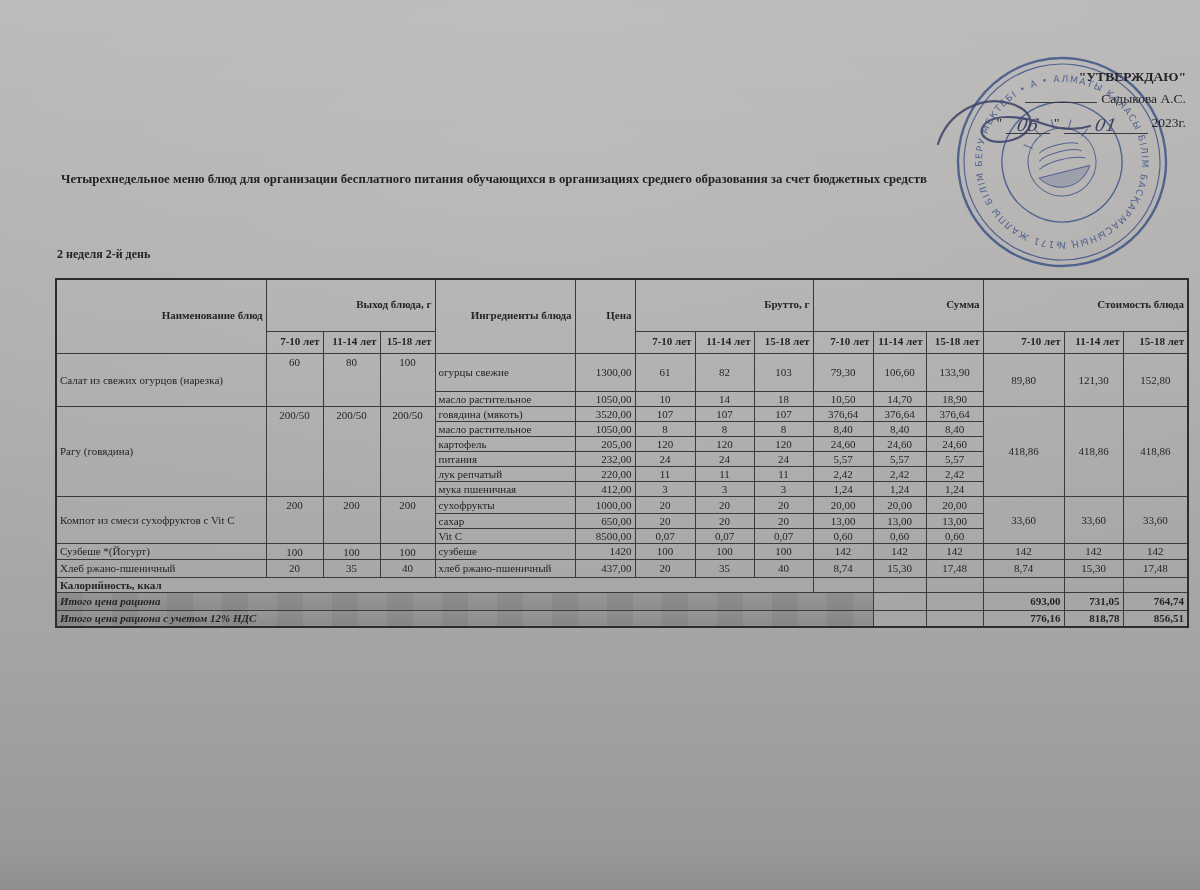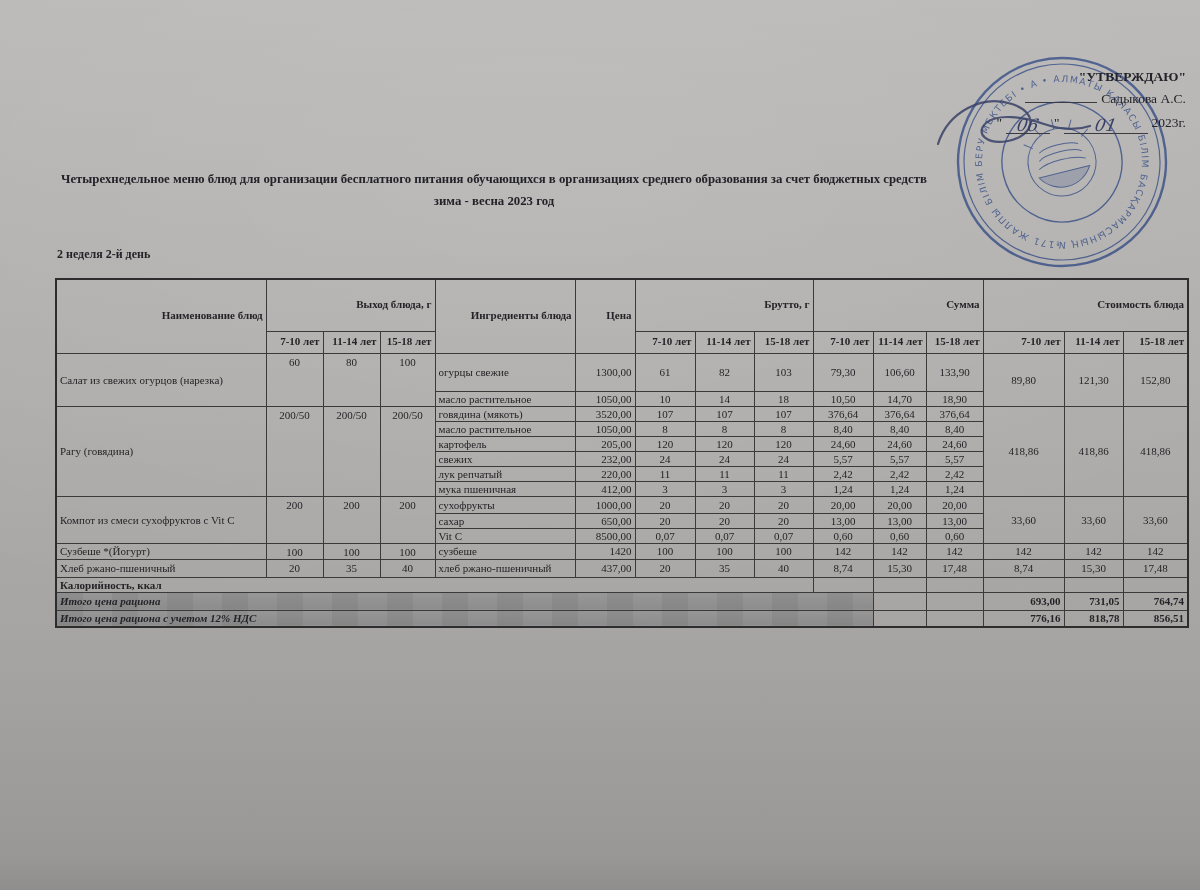--- a/index.html
+++ b/index.html
@@ -91,21 +91,20 @@
     <span class="q">"</span>
     <span class="hw-seg2">
         <span class="hand">01</span>
       </span>
     <span>2023г.</span>
   </div>
 </div>
 
 <div class="doc-title">
   <div class="t1">Четырехнедельное меню блюд для организации бесплатного питания обучающихся в организациях среднего образования за счет бюджетных средств</div>
-  <div class="t2">зима - весна 2023 год</div>
 </div>
 
 <div class="subtitle">2 неделя 2-й день</div>
 
 <table class="menu">
   <colgroup>
     <col style="width:210px">
       <col style="width:57px">
       <col style="width:57px">
       <col style="width:55px">
@@ -205,21 +204,21 @@
         <td class="ing-cell">картофель</td>
         <td class="r">205,00</td>
         <td class="c">120</td>
         <td class="c">120</td>
         <td class="c">120</td>
         <td class="c">24,60</td>
         <td class="c">24,60</td>
         <td class="c">24,60</td>
       </tr>
       <tr style="height: 15px;">
-        <td class="ing-cell">свежих</td>
+        <td class="ing-cell">питания</td>
         <td class="r">232,00</td>
         <td class="c">24</td>
         <td class="c">24</td>
         <td class="c">24</td>
         <td class="c">5,57</td>
         <td class="c">5,57</td>
         <td class="c">5,57</td>
       </tr>
       <tr style="height: 14px;">
         <td class="ing-cell">лук репчатый</td>

